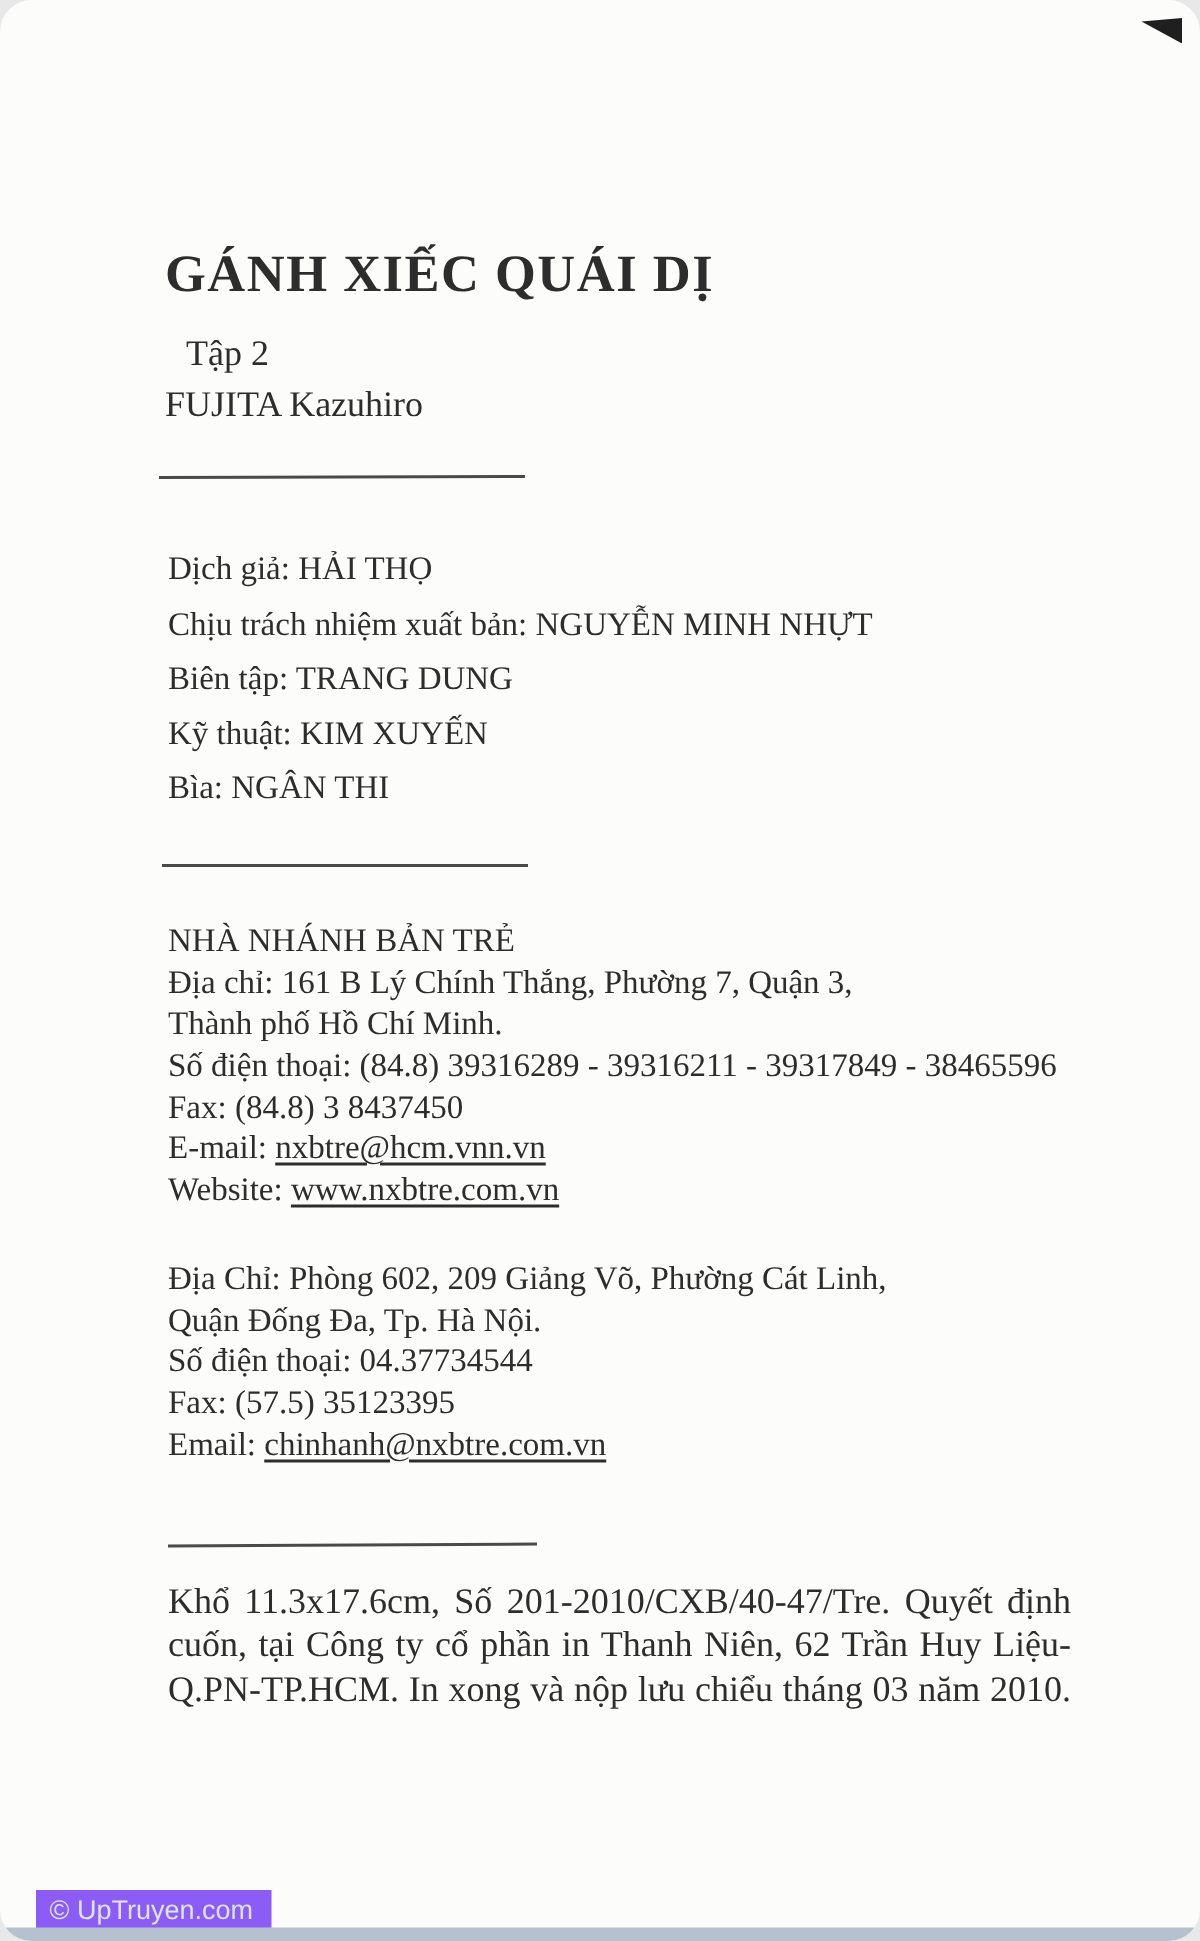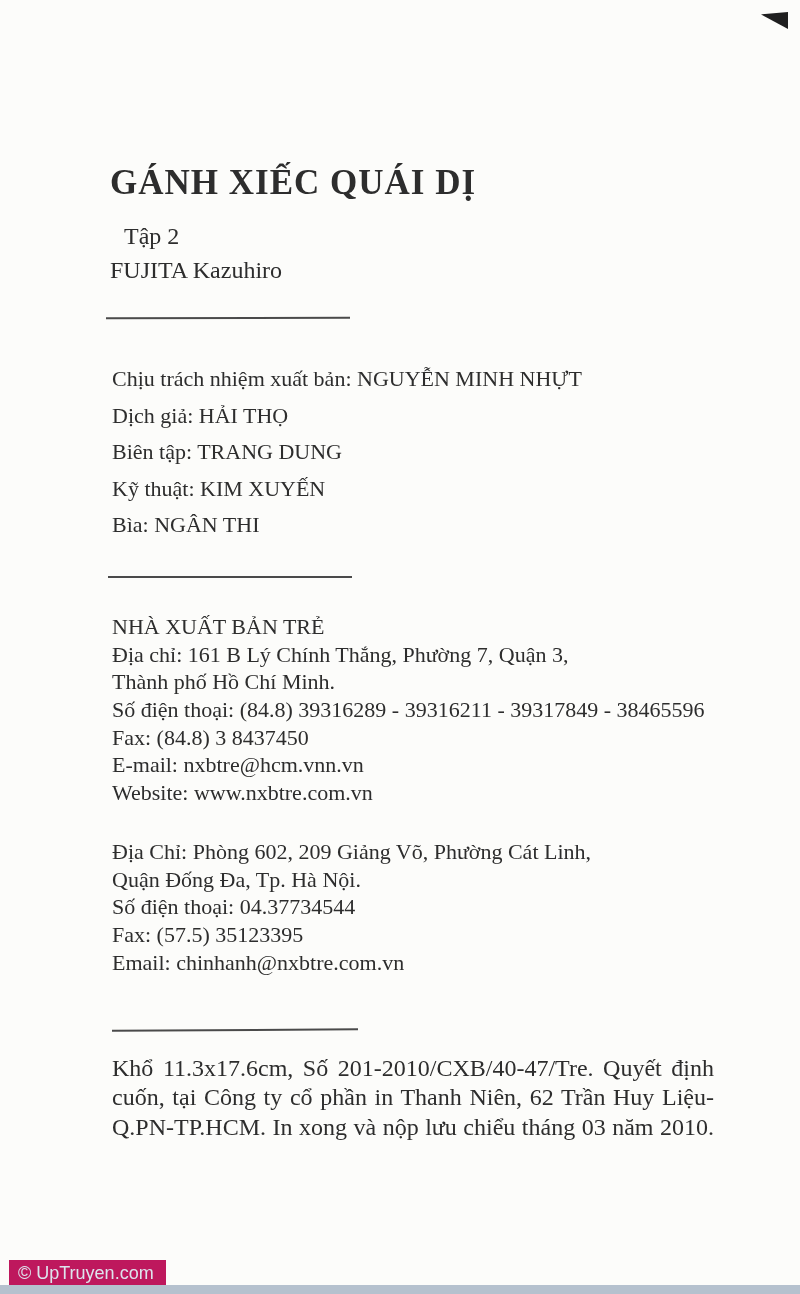--- a/index.html
+++ b/index.html
@@ -6,20 +6,21 @@
   html, body { background: #e8e8e8; }
   .page {
     position: relative;
     width: 800px;
     height: 1294px;
     background: #fcfcfa;
     font-family: "Liberation Serif", "DejaVu Serif", serif;
     color: #2d2d2d;
     overflow: hidden;
     margin: 0 auto;
+    border-radius: 21px;
   }
 
   
   .corner-fold {
     position: absolute;
     left: 761px; top: 12px;
     width: 27px; height: 17px;
     background: #1f1f1f;
     clip-path: polygon(0 14%, 100% 0, 100% 100%);
   }
@@ -68,20 +69,21 @@
     font-size: 22px;
   }
   .pub-block .line {
     height: 27.7px;
     white-space: nowrap;
   }
   .publisher-block { top: 614px; }
   .branch-block { top: 839px; }
 
   .link-underline {
+    text-decoration: underline;
     text-underline-offset: 3px;
     margin-top: 28px;
   }
 
   .print-info {
     position: absolute;
     left: 112px; top: 1055px;
     width: 602px;
     font-size: 24px;
   }
@@ -91,27 +93,27 @@
     text-align-last: justify;
     white-space: nowrap; 
     white-space: normal;
     overflow: hidden;
   }
   
   .print-info .pline { word-spacing: 0.02em; }
 
   .watermark {
     position: absolute;
-    left: 9px; top: 1260px;
+    left: 24px; top: 1260px;
     height: 27px;
     padding: 0 12px 0 9px;
     display: flex;
     align-items: center;
     gap: 5px;
-    background: #be185d;
+    background: #8b5cf6;
     font-family: "Liberation Sans", sans-serif;
     font-size: 18px;
     color: #dde4ed;
   }
   .bottom-strip {
     position: absolute;
     left: 0; bottom: 0;
     width: 800px; height: 9px;
     background: #b5c1ce;
   }
@@ -123,31 +125,31 @@
 
   <div class="corner-fold"></div>
 
   <h1 class="book-title">GÁNH XIẾC QUÁI DỊ</h1>
   <div class="volume">Tập 2</div>
   <div class="author">FUJITA Kazuhiro</div>
 
   <div class="rule rule-1"></div>
 
   <div class="credits">
+    <div class="line">Dịch giả: HẢI THỌ</div>
     <div class="line">Chịu trách nhiệm xuất bản: NGUYỄN MINH NHỰT</div>
-    <div class="line">Dịch giả: HẢI THỌ</div>
     <div class="line">Biên tập: TRANG DUNG</div>
     <div class="line">Kỹ thuật: KIM XUYẾN</div>
     <div class="line">Bìa: NGÂN THI</div>
   </div>
 
   <div class="rule rule-2"></div>
 
   <div class="pub-block publisher-block">
-    <div class="line">NHÀ XUẤT BẢN TRẺ</div>
+    <div class="line">NHÀ NHÁNH BẢN TRẺ</div>
     <div class="line">Địa chỉ: 161 B Lý Chính Thắng, Phường 7, Quận 3,</div>
     <div class="line">Thành phố Hồ Chí Minh.</div>
     <div class="line">Số điện thoại: (84.8) 39316289 - 39316211 - 39317849 - 38465596</div>
     <div class="line">Fax: (84.8) 3 8437450</div>
     <div class="line"><span>E-mail: </span><span class="link-underline">nxbtre@hcm.vnn.vn</span></div>
     <div class="line"><span>Website: </span><span class="link-underline">www.nxbtre.com.vn</span></div>
   </div>
 
   <div class="pub-block branch-block">
     <div class="line">Địa Chỉ: Phòng 602, 209 Giảng Võ, Phường Cát Linh,</div>

